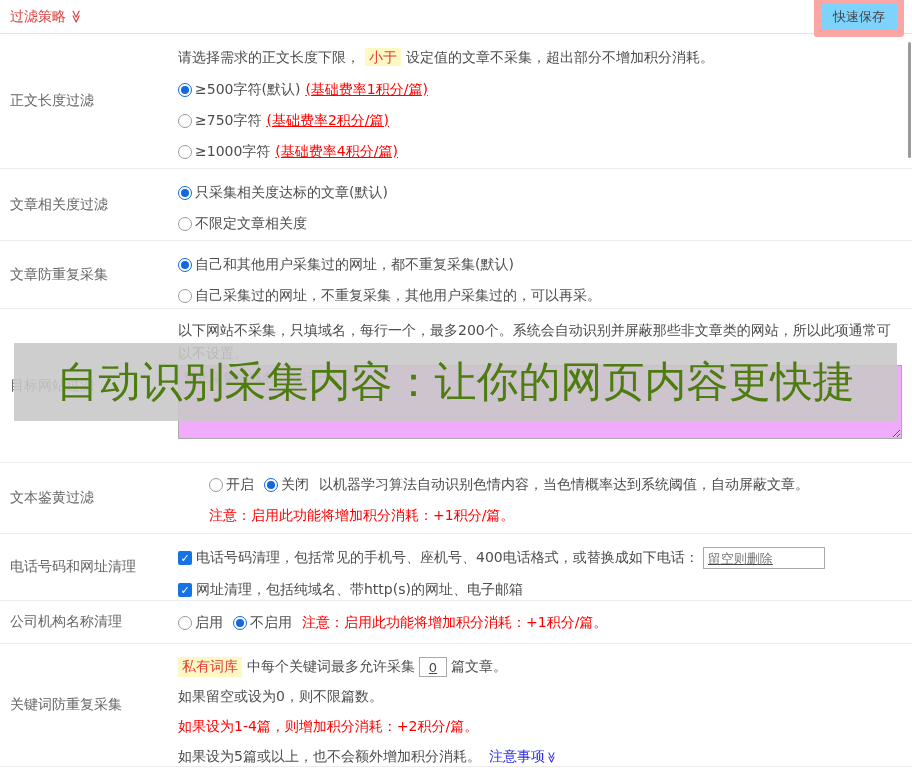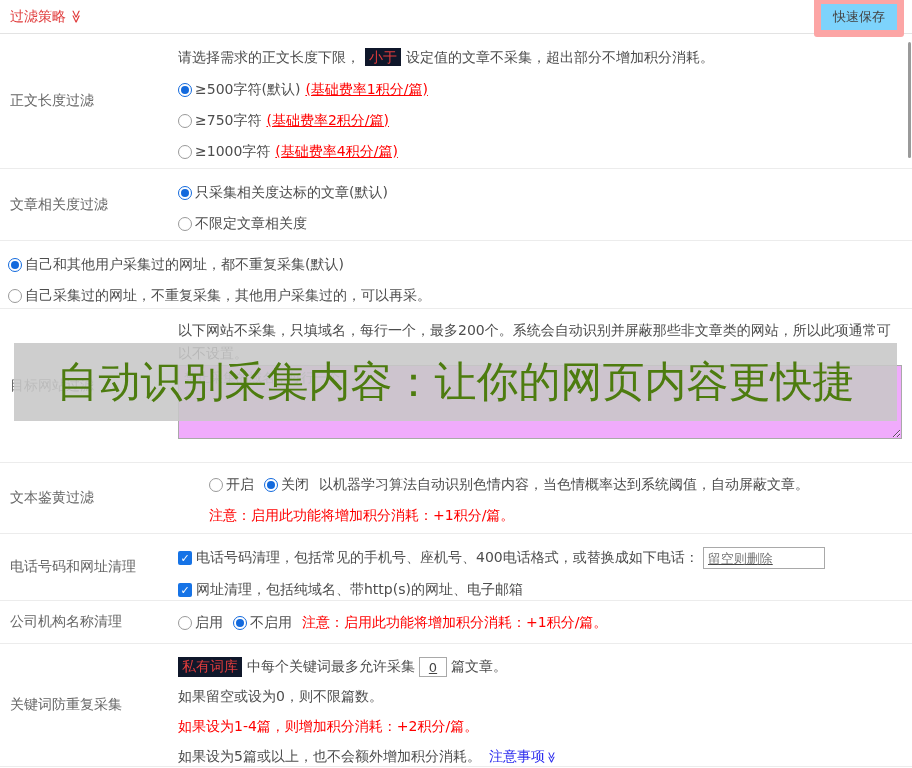--- a/index.html
+++ b/index.html
@@ -16,21 +16,21 @@
 
   
   .scroll-thumb { position:absolute; right:1px; top:42px; width:3px; height:116px; background:#9a9a9a; border-radius:2px; }
 
   
   .row { display:flex; border-bottom:1px solid #ececec; }
   .row-label { width:170px; flex:none; display:flex; align-items:center; padding-left:10px; color:#666; }
   .row-content { flex:1; padding:8px 8px 6px 8px; color:#4d4d4d; }
 
   .intro { line-height:22px; margin-top:4px; margin-bottom:6px; }
-  .badge { background:#0f172a; color:#e03c3c; padding:1px 4px; margin:0 5px; }
+  .badge { background:#fef9c3; color:#e03c3c; padding:1px 4px; margin:0 5px; }
 
   .opt { display:flex; align-items:center; height:31px; cursor:pointer; }
   .opt-sm { height:28px; }
   .radio { width:14px; height:14px; border-radius:50%; border:1px solid #9a9a9a; background:#fff; display:inline-block; margin-right:3px; flex:none; position:relative; }
   .radio.on { border-color:#1269dd; }
   .radio.on::after { content:""; position:absolute; left:2px; top:2px; width:8px; height:8px; border-radius:50%; background:#1269dd; }
   .fee-note { color:#f00; text-decoration:underline; margin-left:5px; }
   .red-note { color:#f00; }
   .inline-gap { margin-left:10px; }
 
@@ -101,20 +101,21 @@
         <span>只采集相关度达标的文章(默认)</span>
       </div>
       <div class="opt">
         <span class="radio"></span>
         <span>不限定文章相关度</span>
       </div>
     </div>
   </div>
 
   <div class="row" style="height:68px;">
+    <div class="row-label">文章防重复采集</div>
     <div class="row-content">
       <div class="opt">
         <span class="radio on"></span>
         <span>自己和其他用户采集过的网址，都不重复采集(默认)</span>
       </div>
       <div class="opt">
         <span class="radio"></span>
         <span>自己采集过的网址，不重复采集，其他用户采集过的，可以再采。</span>
       </div>
     </div>

